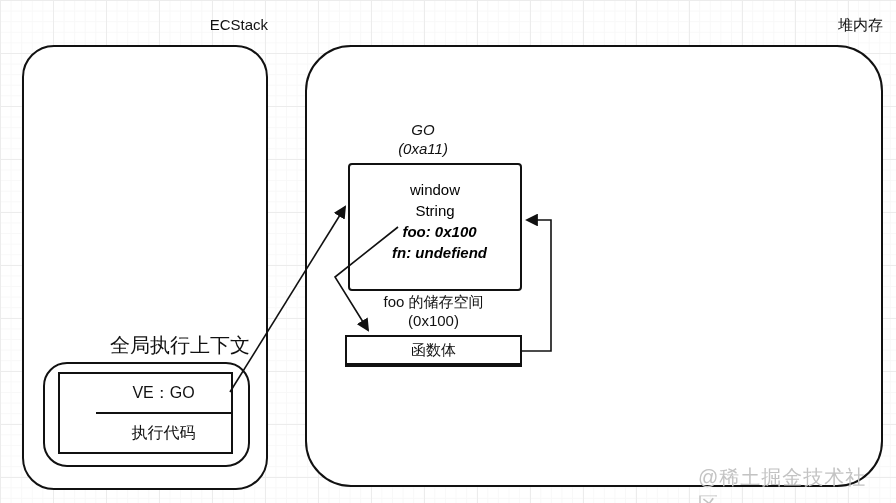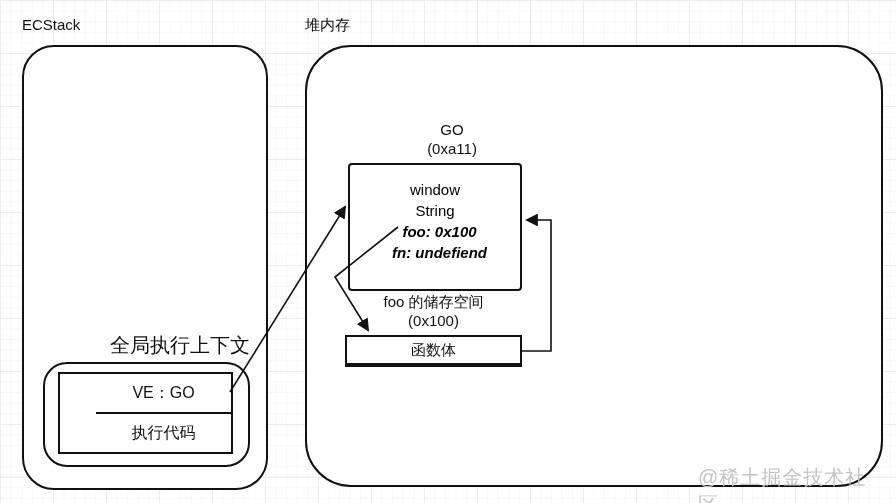--- a/index.html
+++ b/index.html
@@ -20,21 +20,21 @@
       linear-gradient(#ececec 1px, transparent 1px),
       linear-gradient(90deg, #ececec 1px, transparent 1px),
       linear-gradient(#f8f8f8 1px, transparent 1px),
       linear-gradient(90deg, #f8f8f8 1px, transparent 1px);
     background-size: 53px 53px, 53px 53px, 10.6px 10.6px, 10.6px 10.6px;
     color: #000;
   }
   .abs { position: absolute; }
   .title-label {
     font-size: 15px;
-    text-align: left;
+    text-align: right;
     color: #111;
   }
   .big-box {
     background: #ffffff;
     border: 2px solid #111;
   }
   #ecstack-box {
     left: 22px; top: 45px;
     width: 242px; height: 441px;
     border-radius: 32px;
@@ -43,21 +43,21 @@
     left: 305px; top: 45px;
     width: 574px; height: 438px;
     border-radius: 46px;
   }
   .caption {
     text-align: center;
     font-size: 15px;
     line-height: 19px;
     color: #111;
   }
-  #go-label { left: 365px; top: 120px; width: 174px; }
+  #go-label { left: 336px; top: 120px; width: 174px; font-style: italic; }
   #window-box {
     left: 348px; top: 163px;
     width: 170px; height: 110px;
     border: 2px solid #111;
     border-radius: 4px;
     background: #fff;
     text-align: center;
     font-size: 15px;
     line-height: 21px;
     padding-top: 14px;

